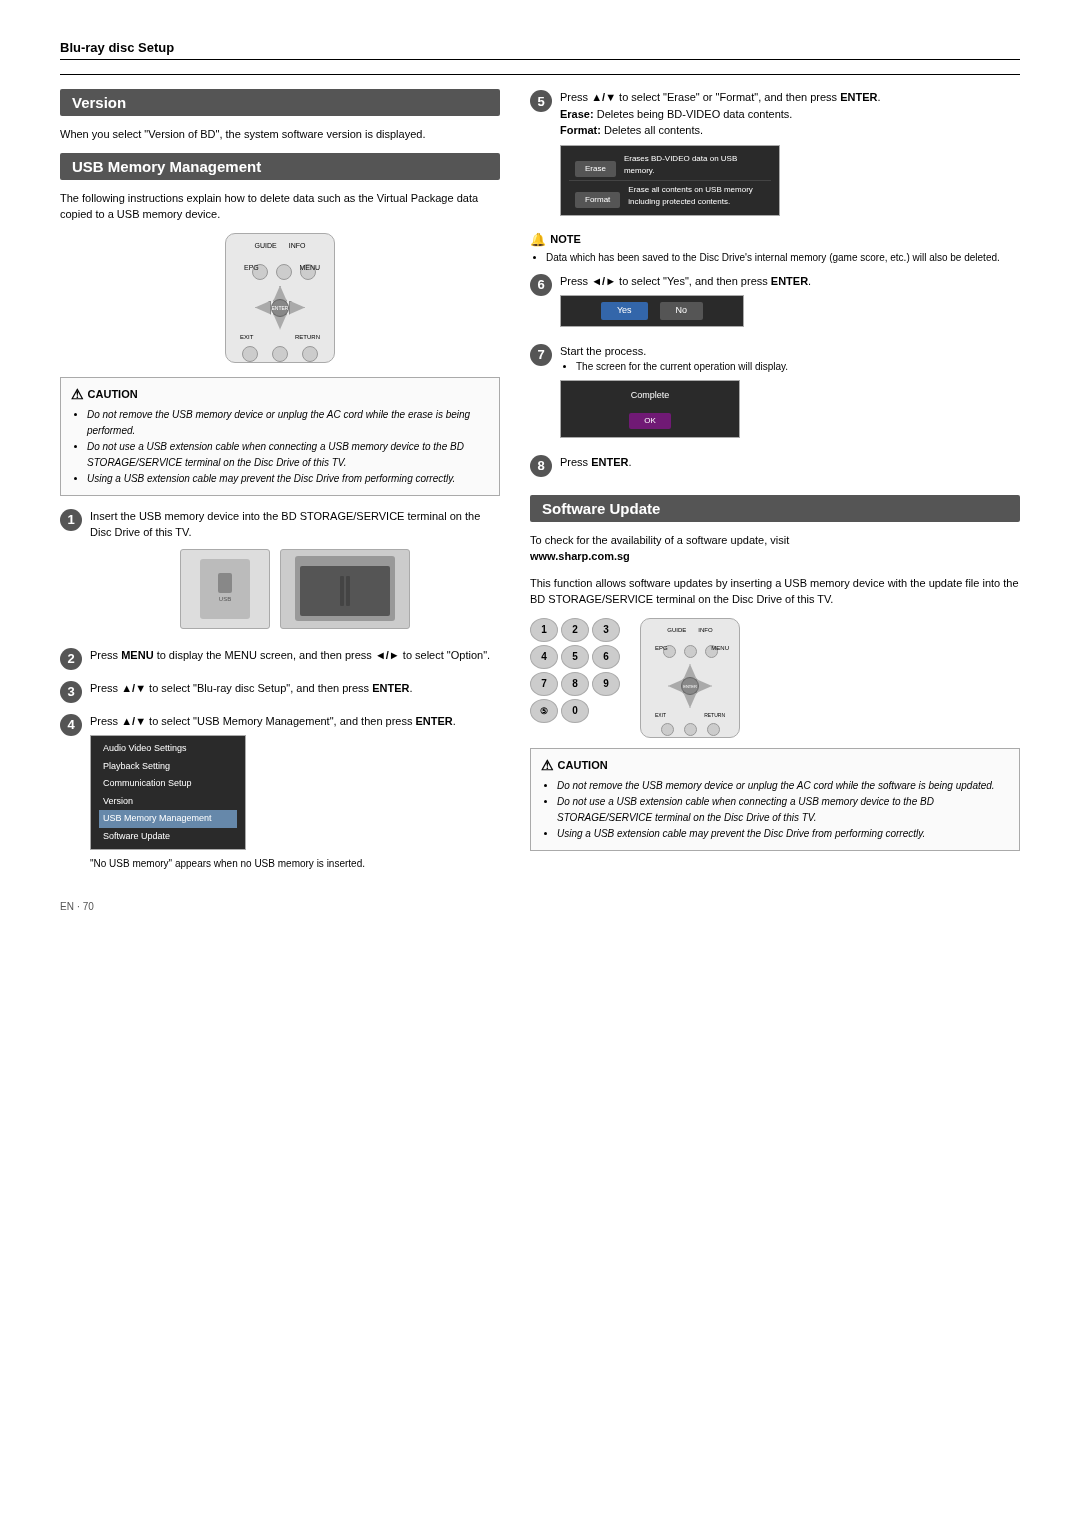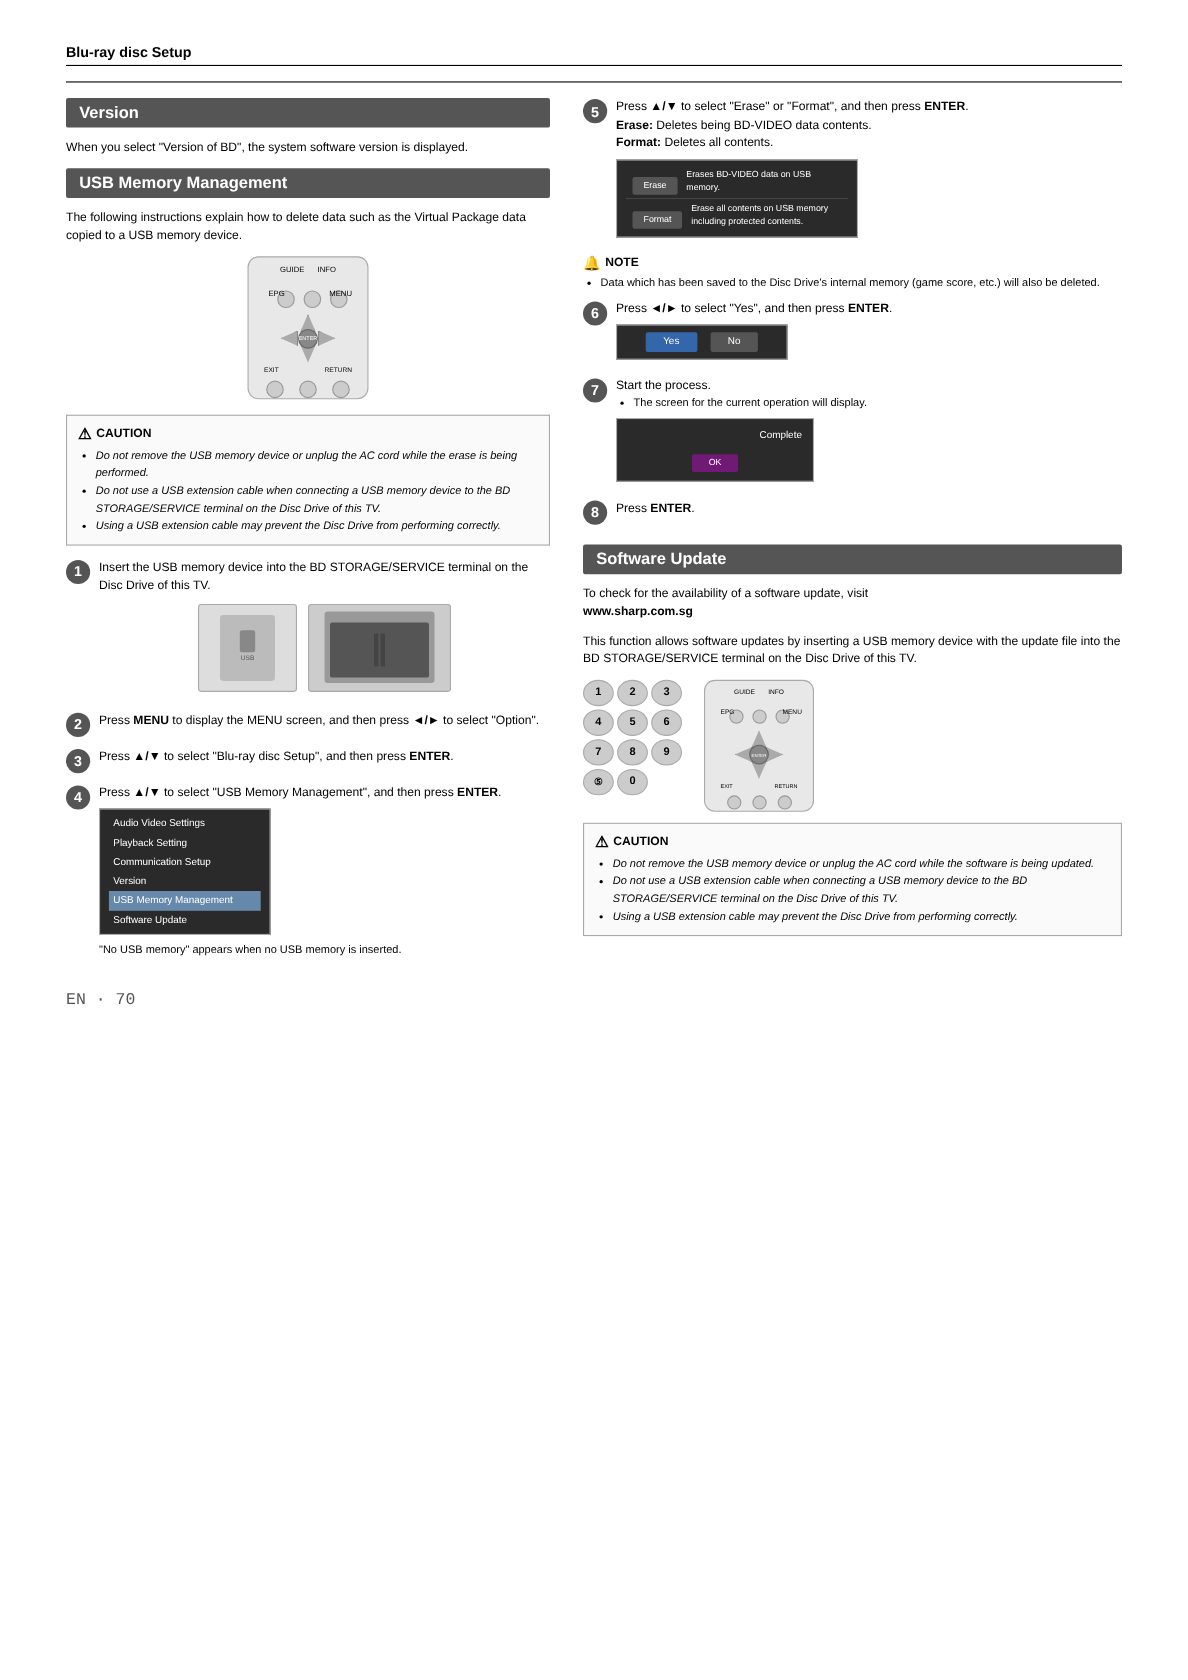--- a/index.html
+++ b/index.html
@@ -258,21 +258,21 @@
       font-size: 10px;
       line-height: 1.5;
     }
     .yes-no-dialog {
       border: 1px solid #aaa;
       background: #2a2a2a;
       color: #fff;
       font-size: 9px;
       padding: 6px 10px;
       margin: 6px 0;
-      width: 156px;
+      width: 184px;
       display: flex;
       gap: 12px;
       justify-content: center;
     }
     .yn-btn {
       background: #555;
       color: #fff;
       padding: 2px 16px;
       font-size: 9px;
       border-radius: 2px;
@@ -322,23 +322,22 @@
       justify-content: center;
       font-size: 10px;
       font-weight: bold;
     }
     .numpad-key.circle {
       border-radius: 50%;
       background: #ccc;
     }
     .page-footer {
       margin-top: 20px;
-      font-size: 15px;
+      font-size: 10px;
       color: #555;
-      font-family: Liberation Mono, monospace;
     }
     hr.section-divider {
       border: none;
       border-top: 1.5px solid #000;
       margin: 6px 0 10px 0;
     }
     .bold { font-weight: bold; }
     .www-link { font-weight: bold; font-size: 11px; }
   </style>
 </head>
@@ -519,21 +518,21 @@
       </div>
 
       <div class="step-container">
         <div class="step-num">7</div>
         <div class="step-content">
           <span>Start the process.</span>
           <ul style="list-style:disc;padding-left:16px;font-size:10px;line-height:1.5;">
             <li>The screen for the current operation will display.</li>
           </ul>
           <div class="complete-dialog">
-            <div style="margin-bottom:6px;font-size:9px;text-align:right;">Complete</div>
+            <div style="margin-bottom:6px;font-size:9px;">Complete</div>
             <span class="complete-btn">OK</span>
           </div>
         </div>
       </div>
 
       <div class="step-container">
         <div class="step-num">8</div>
         <div class="step-content">
           Press <b>ENTER</b>.
         </div>

